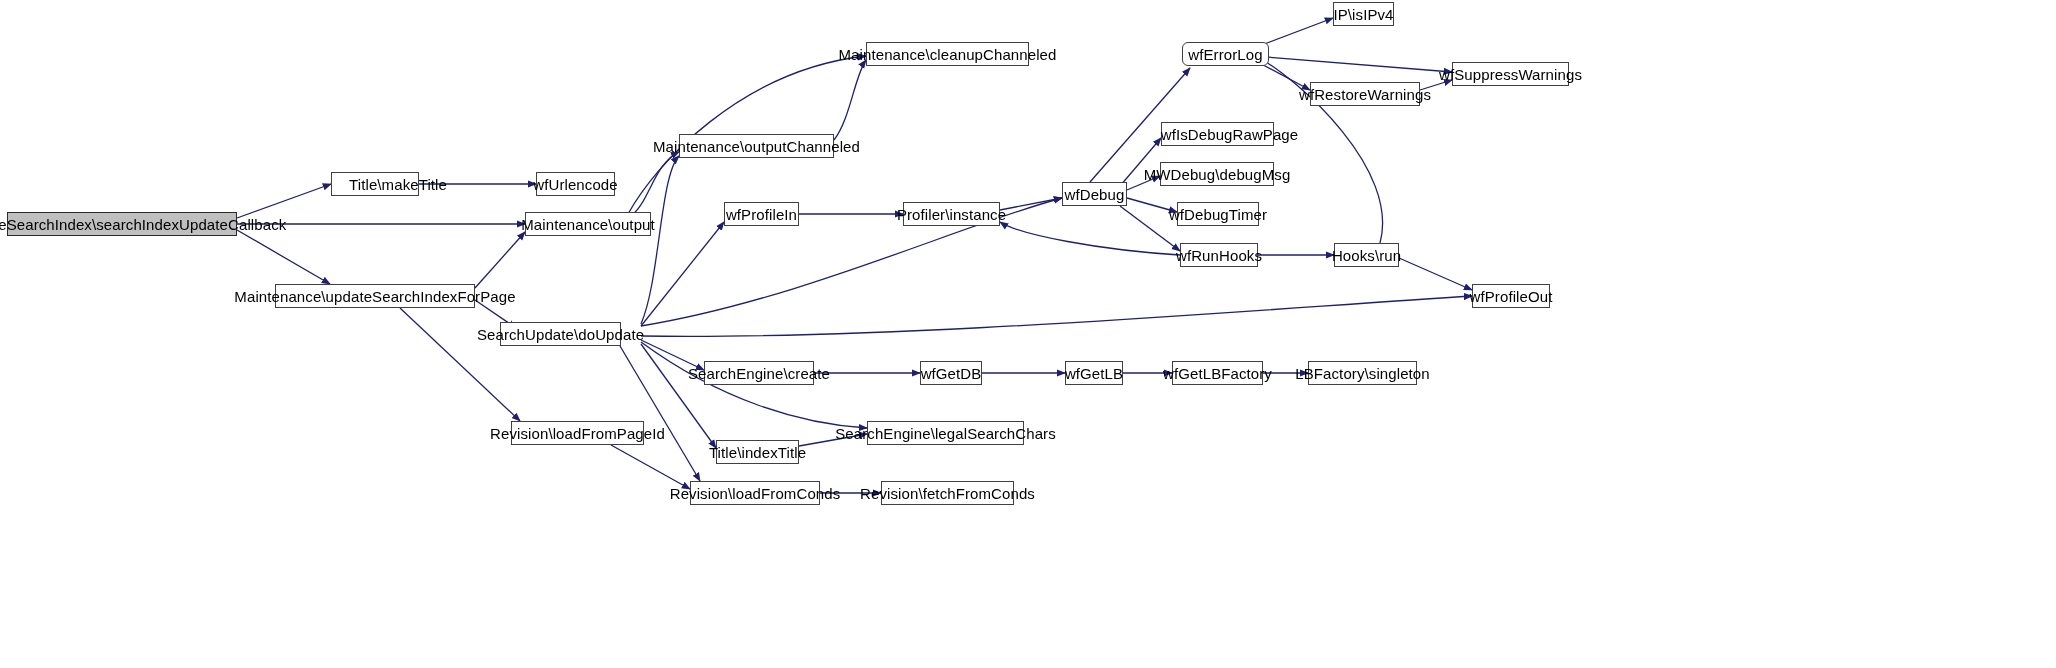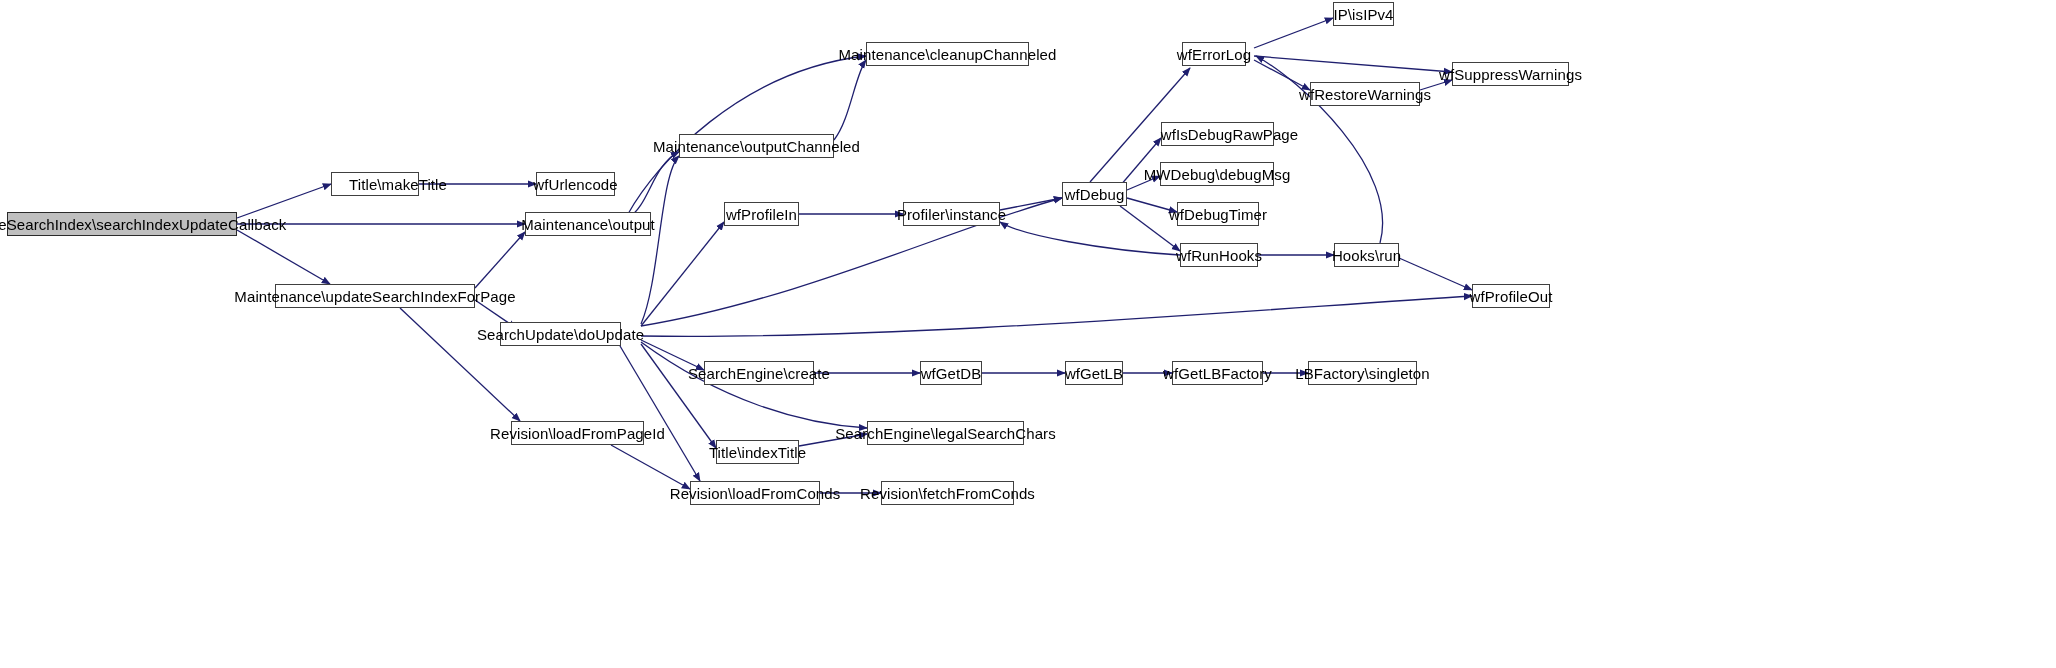--- a/index.html
+++ b/index.html
@@ -116,21 +116,21 @@
     </div>
     <div class="node" style="left: 724px; top: 202px; width: 75px; height: 24px;">
       <span>wfProfileIn</span>
     </div>
     <div class="node" style="left: 903px; top: 202px; width: 97px; height: 24px;">
       <span>Profiler\instance</span>
     </div>
     <div class="node" style="left: 1062px; top: 182px; width: 65px; height: 24px;">
       <span>wfDebug</span>
     </div>
-    <div class="node" style="left: 1182px; top: 42px; width: 64px; height: 24px;">
+    <div class="node" style="left: 1182px; top: 42px; width: 87px; height: 24px; border-radius: 6px;">
       <span>wfErrorLog</span>
     </div>
     <div class="node" style="left: 1333px; top: 2px; width: 61px; height: 24px; align-items: center;">
       <span>IP\isIPv4</span>
     </div>
     <div class="node" style="left: 1452px; top: 62px; width: 117px; height: 24px;">
       <span>wfSuppressWarnings</span>
     </div>
     <div class="node" style="left: 1310px; top: 82px; width: 110px; height: 24px;">
       <span>wfRestoreWarnings</span>

